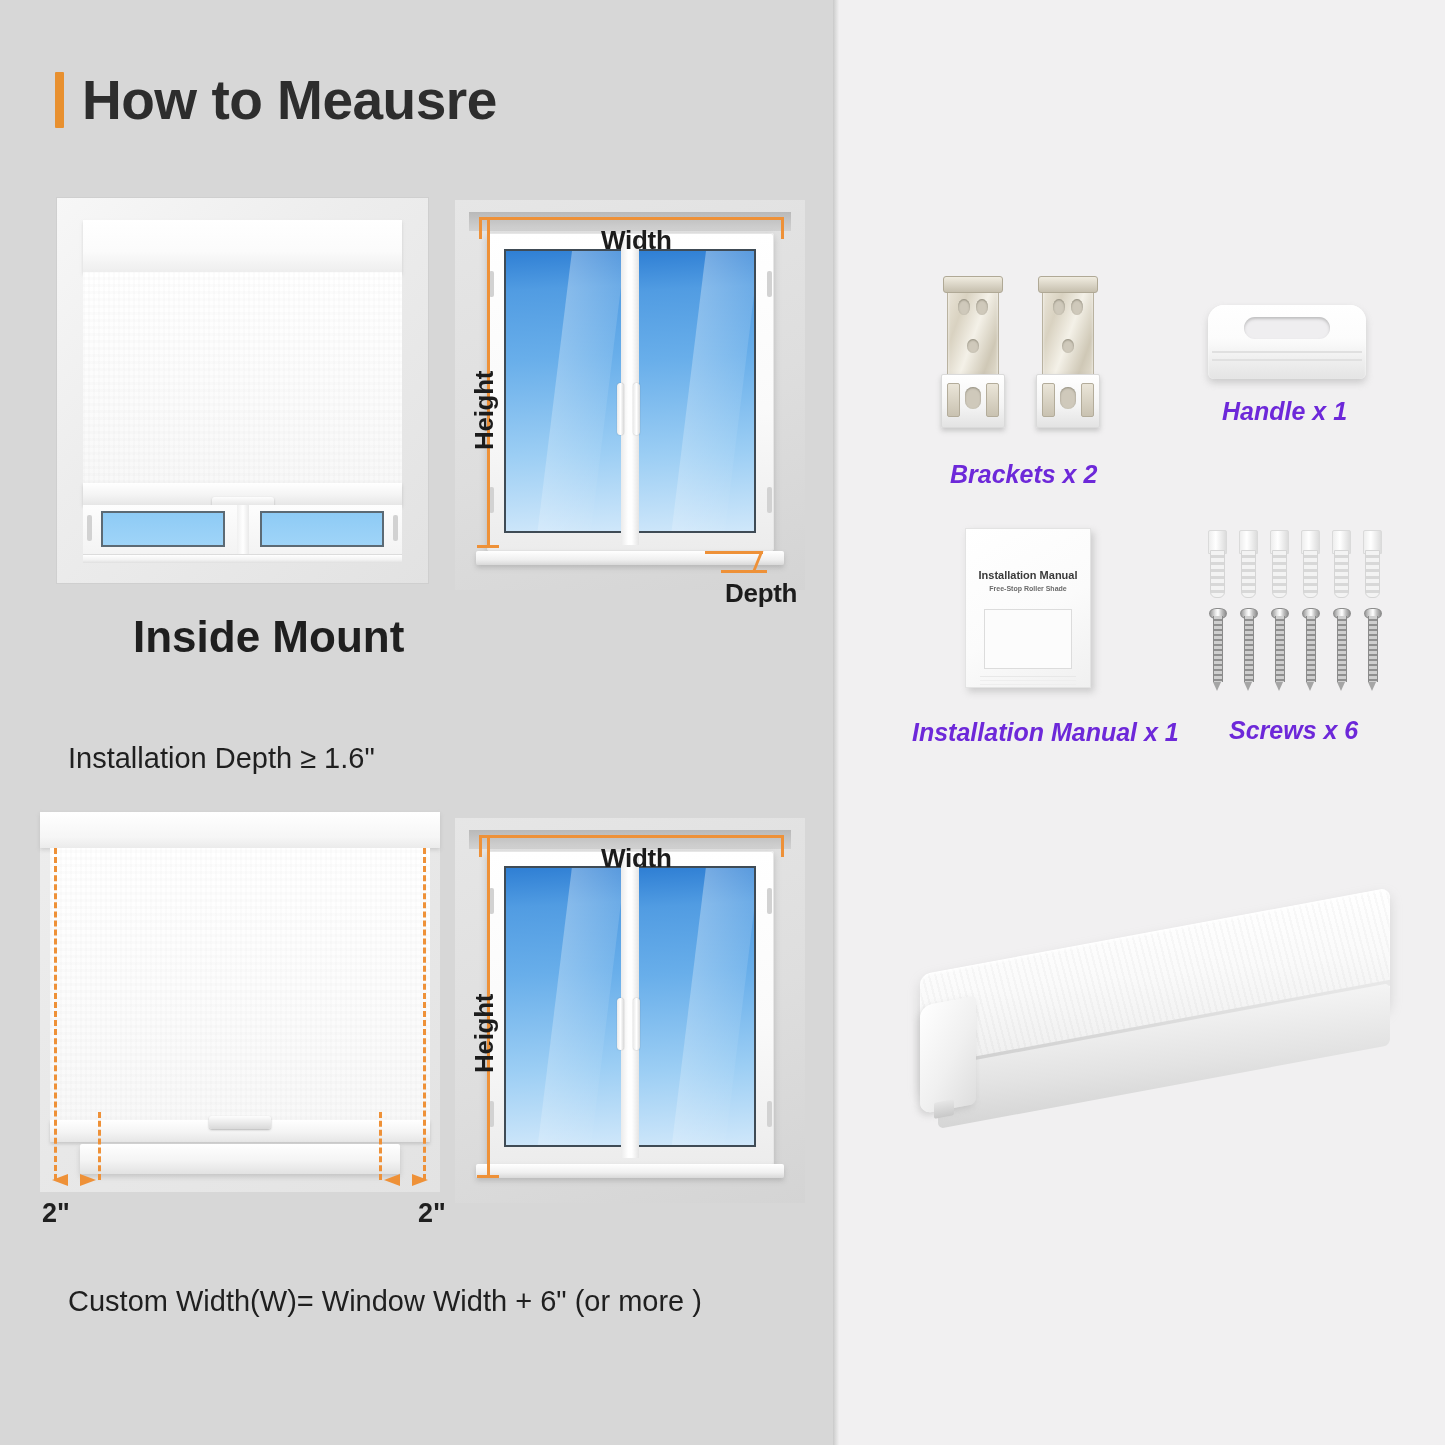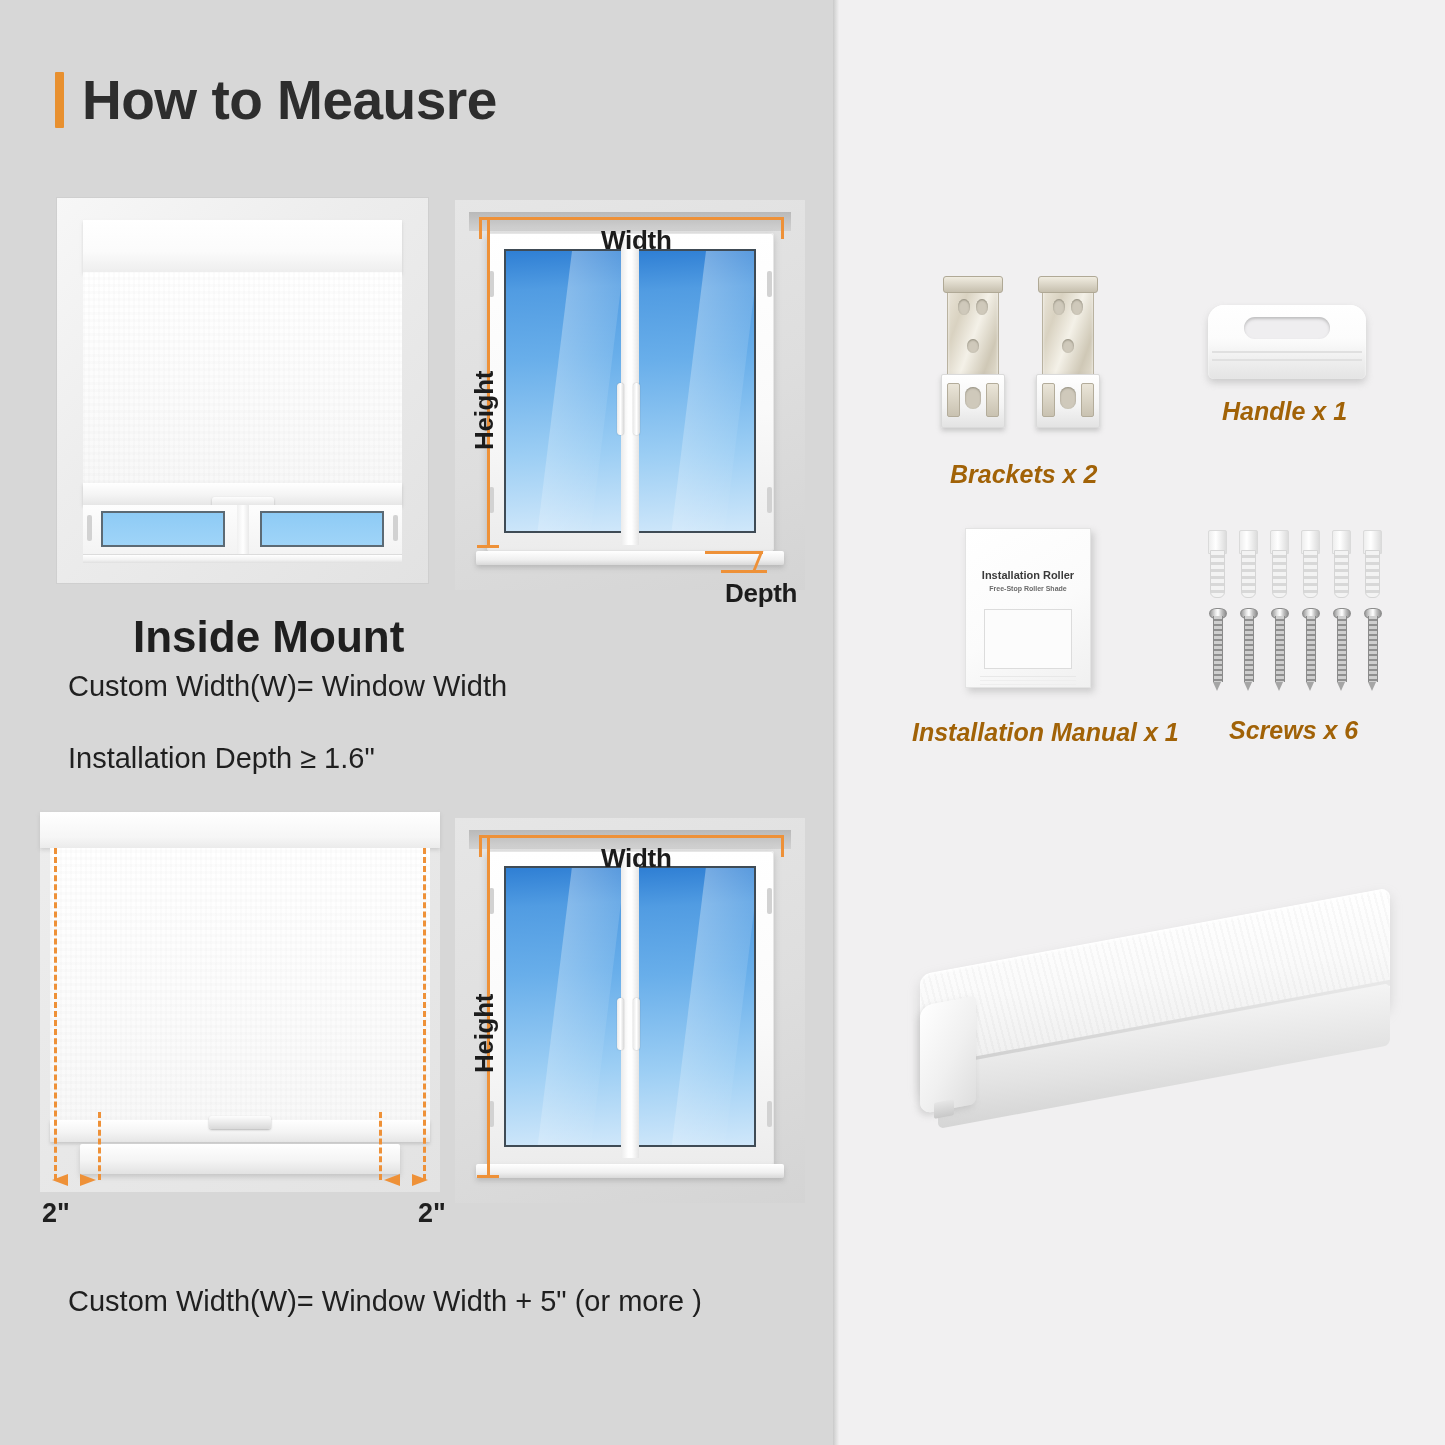--- a/index.html
+++ b/index.html
@@ -170,21 +170,21 @@
     position:absolute;font-size:44px;font-weight:bold;color:#1f1f1f;
     white-space:nowrap;
   }
   .mount-line{
     position:absolute;font-size:29px;color:#1f1f1f;white-space:nowrap;
   }
 
   
   .pkg-label{
     position:absolute;font-size:25px;font-weight:bold;font-style:italic;
-    color:#a16207;white-space:nowrap;text-align:center;
+    color:#6d28d9;white-space:nowrap;text-align:center;
   }
   .pkg-label.big{font-size:28px;}
 
   
   .bracket{position:absolute;width:62px;height:150px;}
   .bracket-body{
     position:absolute;left:6px;top:0;width:50px;height:112px;
     background:linear-gradient(110deg,#efeade 0%,#d9d2c1 28%,#f4f1e8 52%,#cfc8b6 78%,#e8e3d6 100%);
     border:1px solid #b9b2a0;border-radius:3px 3px 0 0;
     box-shadow:inset 0 2px 3px rgba(255,255,255,.75);
@@ -370,21 +370,20 @@
     <div class="cap-h" style="left:22px;top:345px;"></div>
 
     <div class="dim-label" style="left:146px;top:25px;">Width</div>
     <div class="dim-label dim-vert" style="left:14px;top:250px;">Height</div>
 
     <div class="depth-mark" style="left:250px;top:351px;"></div>
     <div class="dim-label" style="left:270px;top:378px;">Depth</div>
   </div>
 
   <div class="mount-title" style="left:133px;top:612px;">Inside Mount</div>
-  <div class="mount-line" style="left:68px;top:670px;">Custom Width(W)= Window Width</div>
   <div class="mount-line" style="left:68px;top:742px;">Installation Depth ≥ 1.6"</div>
 
   <div class="shade-box" style="left:40px;top:812px;width:400px;height:380px;">
     <div style="position:absolute;inset:0;background:linear-gradient(140deg,#ededed,#e3e3e3);"></div>
 
     <div style="position:absolute;left:0;right:0;top:0;height:36px;
                 background:linear-gradient(180deg,#ffffff,#f6f6f6 70%,#ebebeb);
                 box-shadow:0 2px 4px rgba(160,160,160,.4);"></div>
 
     <div class="fabric" style="left:10px;right:10px;top:36px;bottom:66px;"></div>
@@ -429,21 +428,21 @@
     <div class="mk mk-h" style="left:24px;top:17px;width:305px;"></div>
     <div class="cap-v" style="left:24px;top:17px;"></div>
     <div class="cap-v" style="left:326px;top:17px;"></div>
     <div class="mk mk-v" style="left:32px;top:17px;height:342px;"></div>
     <div class="cap-h" style="left:22px;top:357px;"></div>
 
     <div class="dim-label" style="left:146px;top:25px;">Width</div>
     <div class="dim-label dim-vert" style="left:14px;top:255px;">Height</div>
   </div>
 
-  <div class="mount-line" style="left:68px;top:1285px;">Custom Width(W)= Window Width + 5" (or more )</div>
+  <div class="mount-line" style="left:68px;top:1285px;">Custom Width(W)= Window Width + 6" (or more )</div>
 
   <div class="panel-right"></div>
 
 
   <div class="bracket" style="left:941px;top:276px;">
     <div class="bracket-body">
       <div class="bk-hole" style="left:10px;top:22px;width:12px;height:16px;"></div>
       <div class="bk-hole" style="left:28px;top:22px;width:12px;height:16px;"></div>
       <div class="bk-hole" style="left:19px;top:62px;width:12px;height:14px;"></div>
     </div>
@@ -470,21 +469,21 @@
   <div class="pkg-label" style="left:950px;top:460px;">Brackets x 2</div>
 
   <div class="handle-shape" style="left:1208px;top:305px;">
     <div class="handle-cut"></div>
     <div class="handle-groove" style="top:46px;"></div>
     <div class="handle-groove" style="top:54px;"></div>
   </div>
   <div class="pkg-label" style="left:1222px;top:397px;">Handle x 1</div>
 
   <div class="manual" style="left:965px;top:528px;">
-    <div class="manual-title">Installation Roller</div>
+    <div class="manual-title">Installation Manual</div>
     <div class="manual-sub">Free-Stop Roller Shade</div>
     <div class="manual-img"></div>
     <div class="manual-foot"></div>
   </div>
   <div class="pkg-label" style="left:912px;top:718px;">Installation Manual x 1</div>
 
   <div style="position:absolute;left:1208px;top:530px;width:180px;height:74px;">
     <div class="anchor" style="left:0px;">
         <div class="anchor-head"></div>
         <div class="anchor-body"></div>

